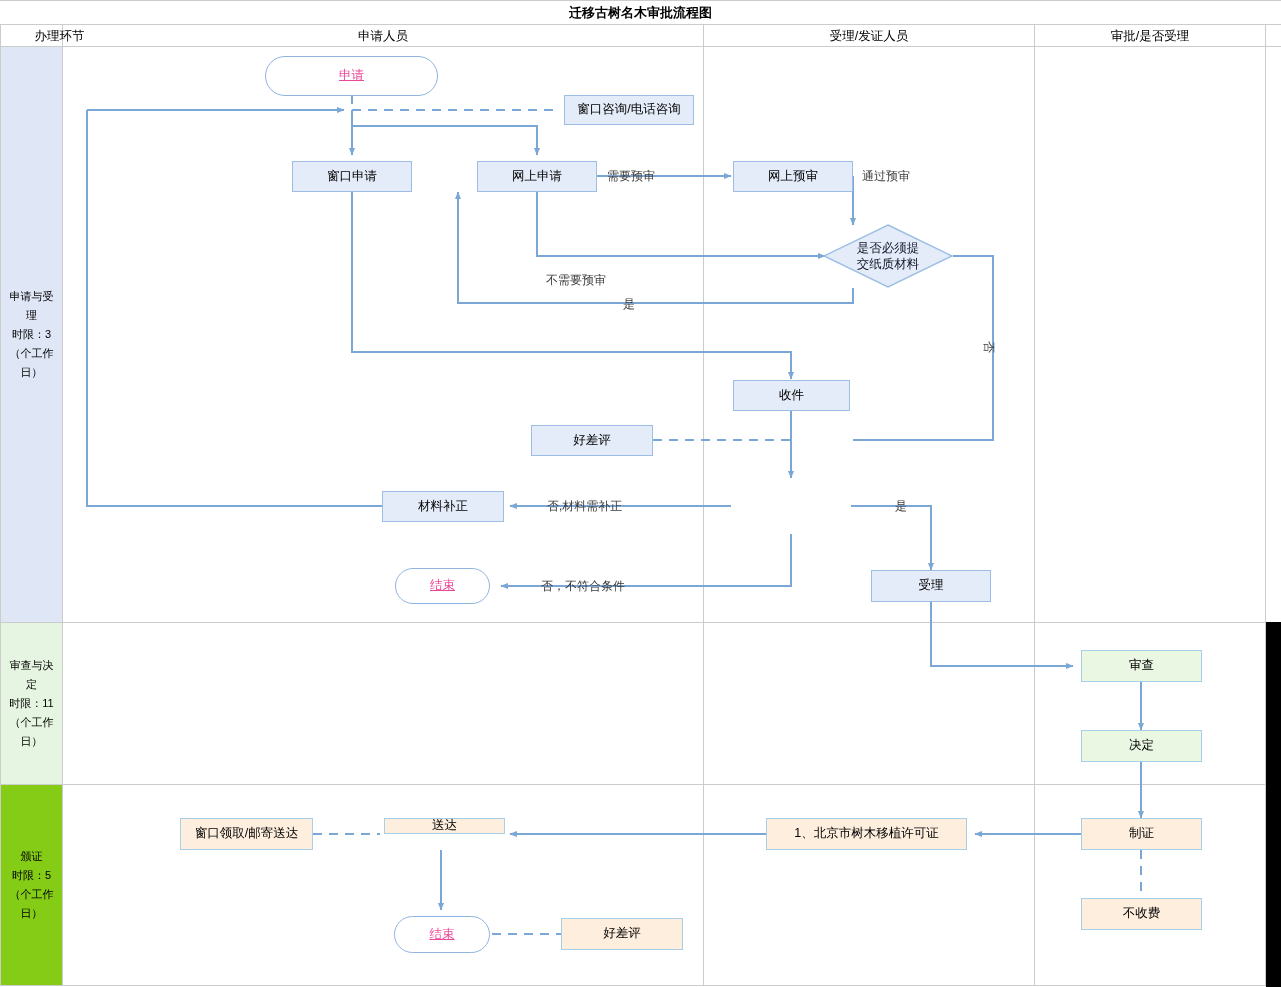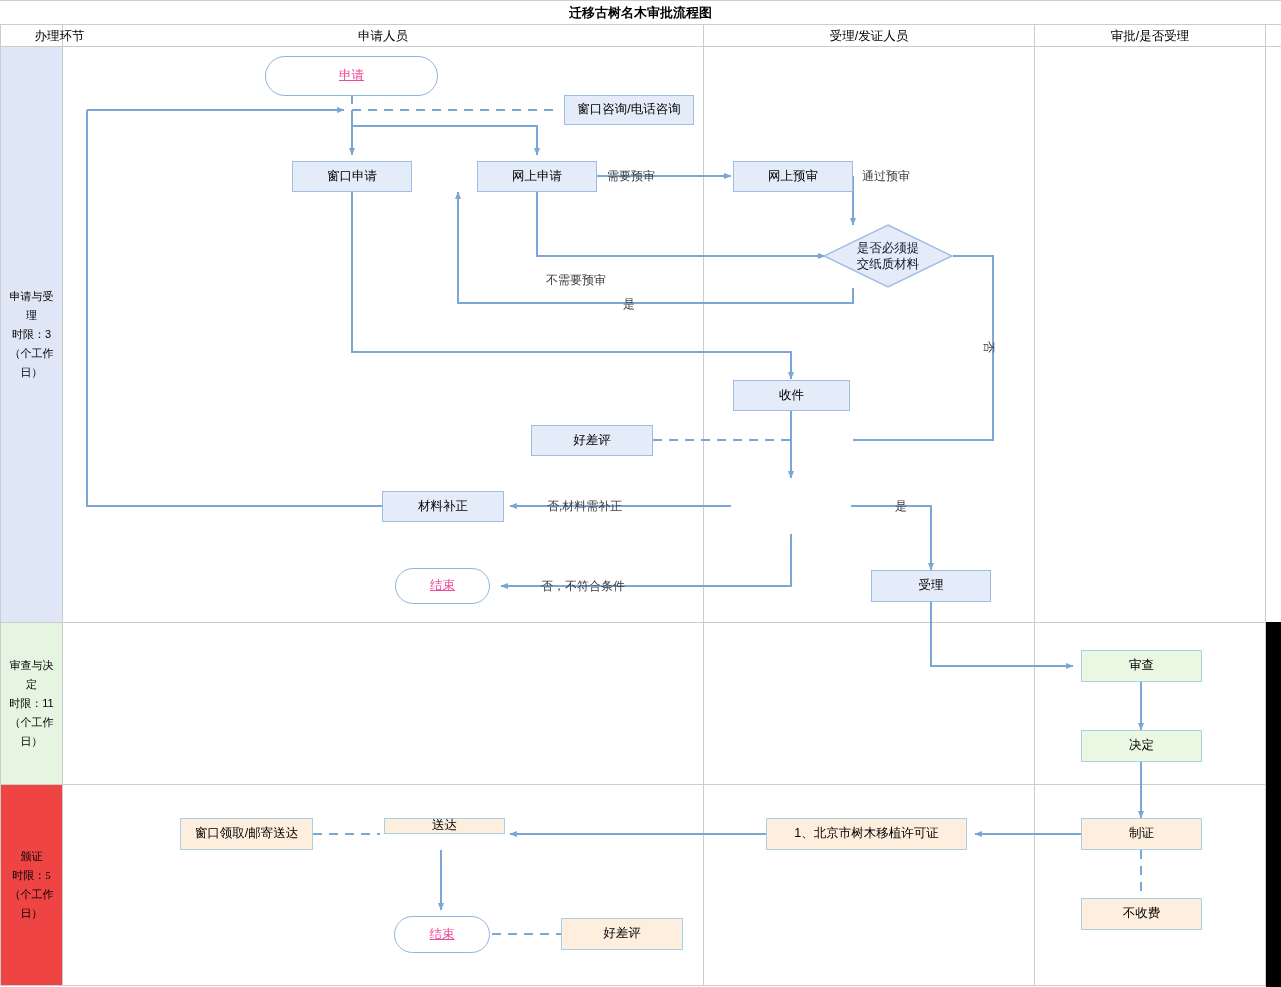--- a/index.html
+++ b/index.html
@@ -54,21 +54,21 @@
     justify-content: center;
     text-align: center;
     font-size: 11px;
     line-height: 19px;
     color: #000;
     box-sizing: border-box;
     padding: 0 2px;
   }
   .lane-1 { background: #dfe7f7; }
   .lane-2 { background: #e6f5e1; }
-  .lane-3 { background: #ef4444; font-family: Liberation Serif, serif; }
+  .lane-3 { background: #84cc16; }
 
   
   .node {
     position: absolute;
     box-sizing: border-box;
     display: flex;
     align-items: center;
     justify-content: center;
     text-align: center;
     font-size: 12.5px;

